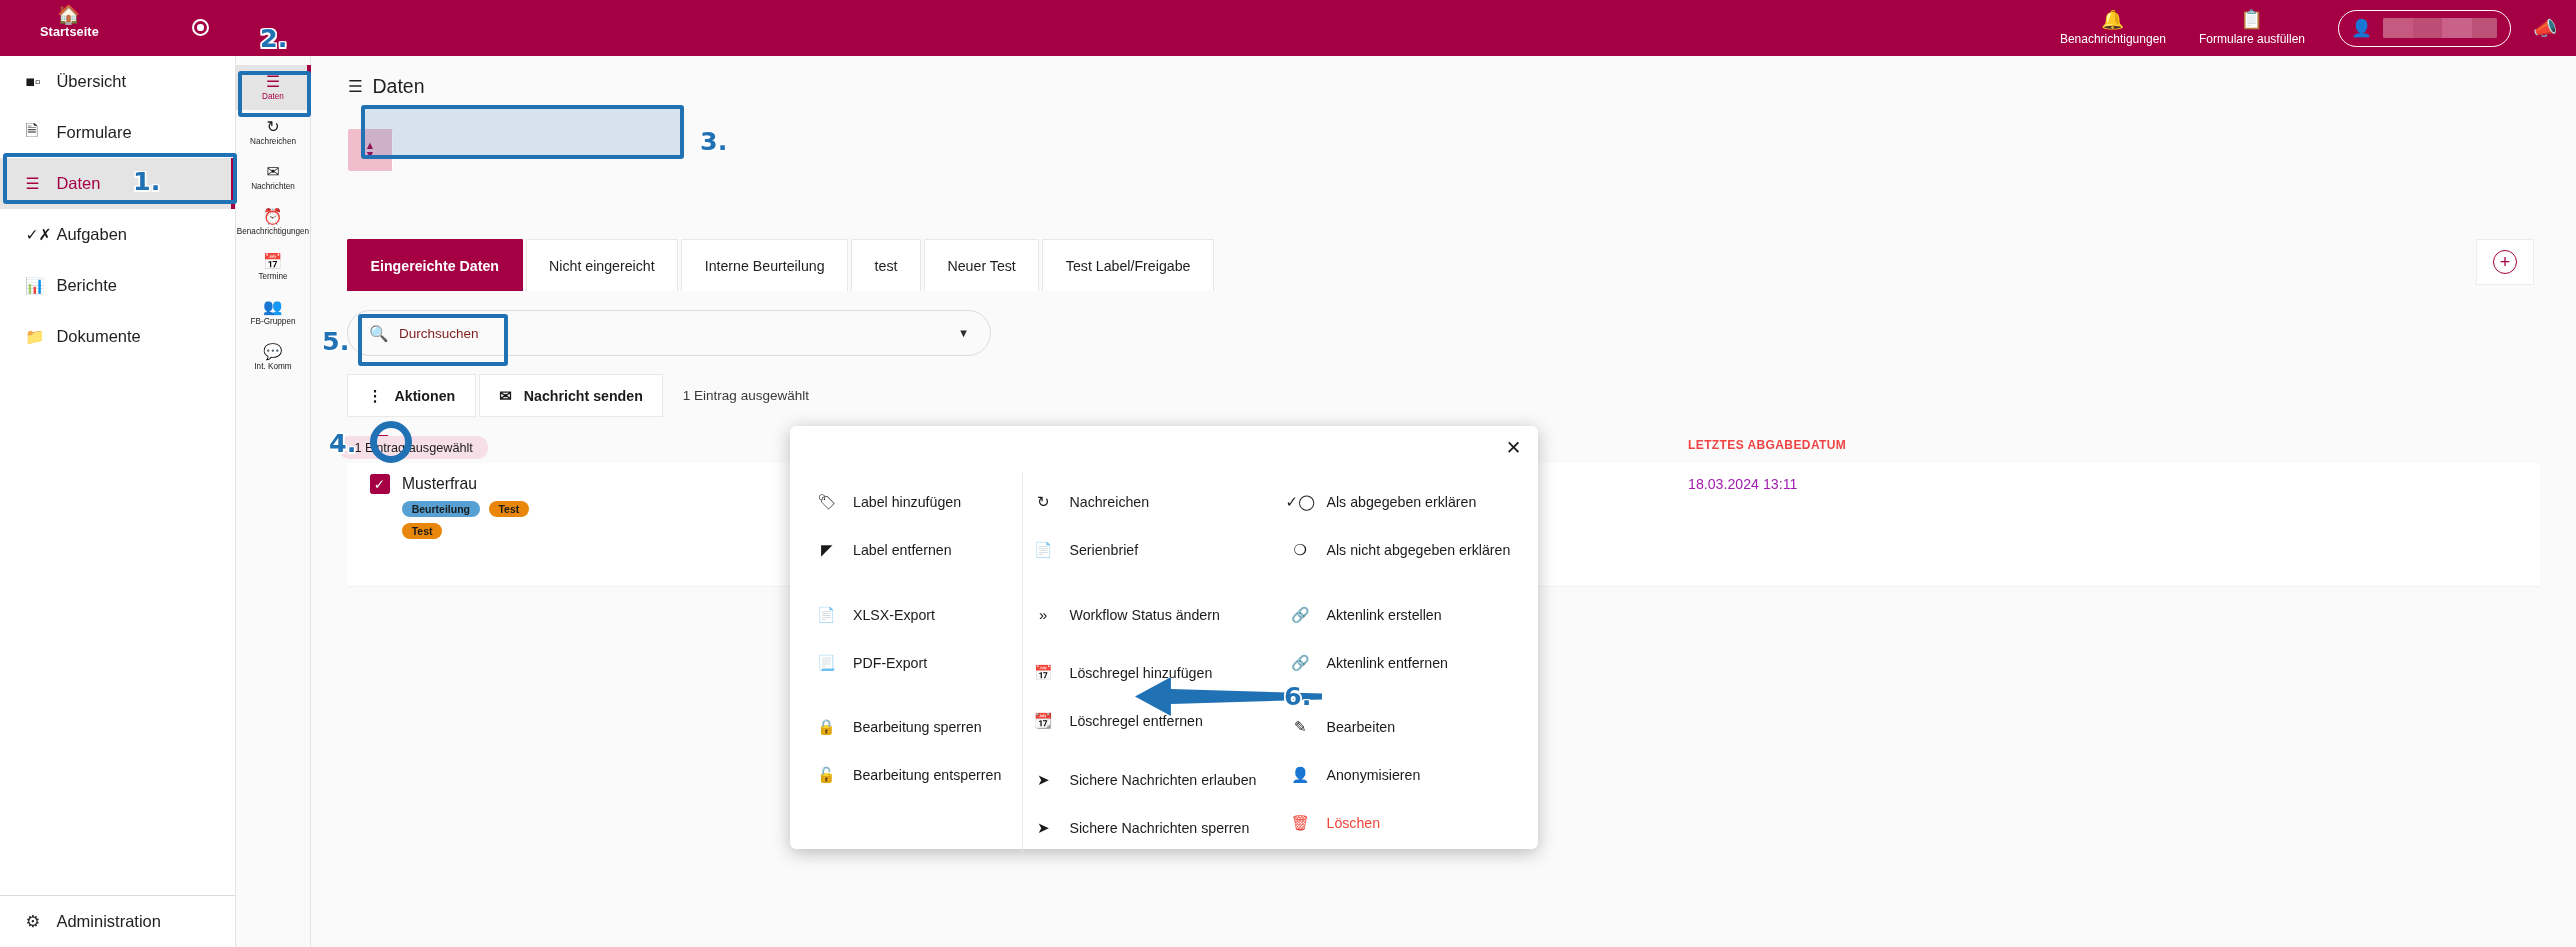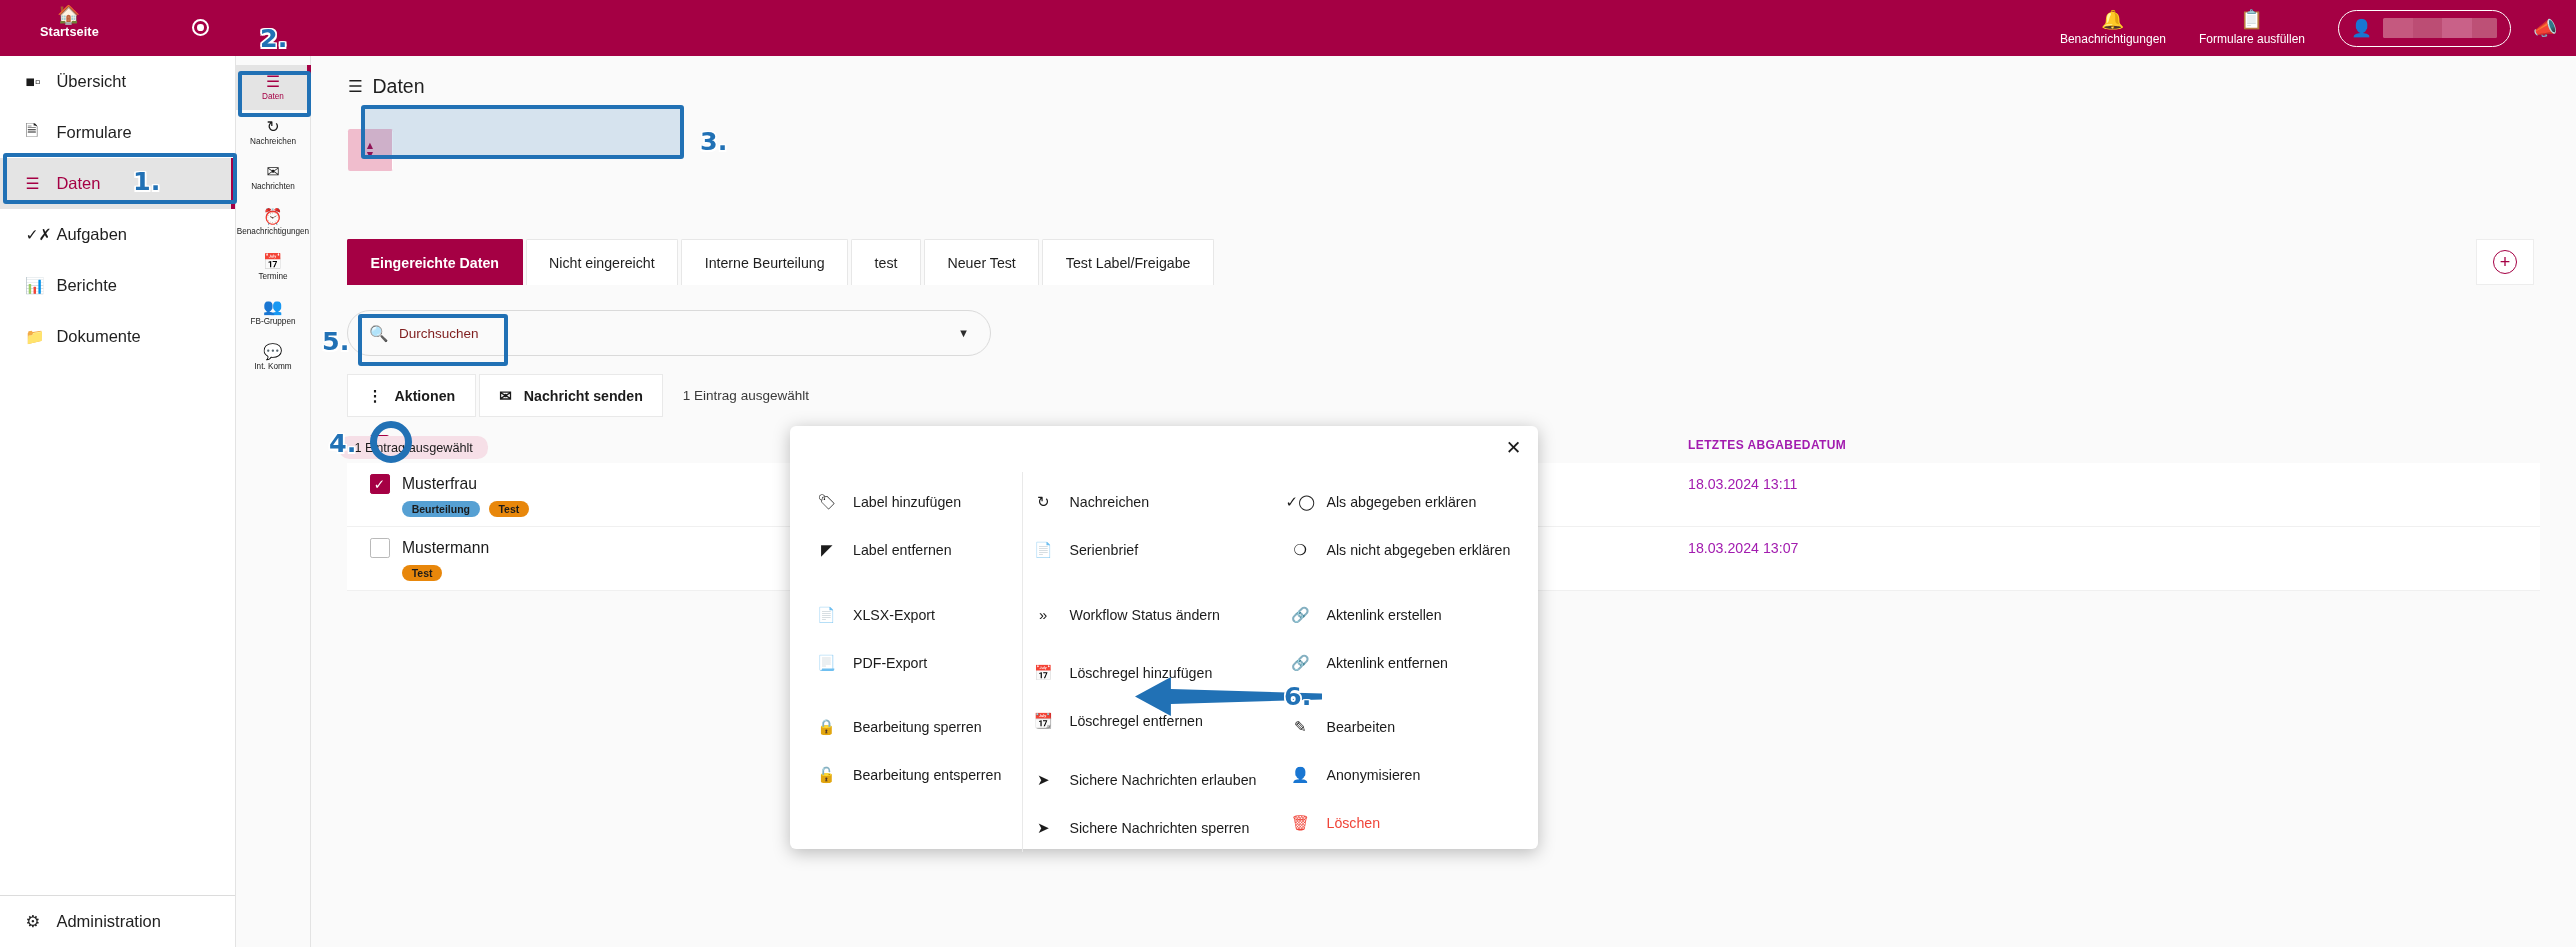--- a/index.html
+++ b/index.html
@@ -102,21 +102,21 @@
     color: #a50044; font-size: 10.5px; line-height: 9px; border-right: 1.5px solid #ffffff;
   }
   .form-select .fname {
     display: flex; align-items: center; padding: 0 24px;
     font-size: 14.2px; font-weight: bold; color: #8e0034; white-space: nowrap;
   }
 
   .tabs { position: absolute; left: 36px; top: 183px; display: flex; gap: 3px; }
   .tab {
     background: #fff; border: 0.7px solid #e7e7e7; border-bottom: none;
-    height: 46px; display: flex; align-items: center; padding: 0 22.5px;
+    height: 52px; display: flex; align-items: center; padding: 0 22.5px;
     font-size: 14.2px; color: #1f1f1f; cursor: pointer; border-radius: 1.5px 1.5px 0 0;
   }
   .tab.active { background: #a50044; color: #fff; font-weight: bold; border-color: #a50044; }
 
   .add-btn {
     position: absolute; right: 42px; top: 183px;
     width: 58px; height: 46px; background: #fff; border: 0.7px solid #ededed;
     display: flex; align-items: center; justify-content: center; cursor: pointer;
   }
   .add-btn .circ {
@@ -150,21 +150,21 @@
     font-size: 12px; font-weight: bold; color: #8e0034; letter-spacing: 0.4px;
   }
   .th-chk { width: 55px; display: flex; align-items: center; padding-left: 22.5px; }
   .minus-box {
     width: 19.5px; height: 19.5px; border-radius: 2.2px; background: #a50044;
     display: flex; align-items: center; justify-content: center;
   }
   .minus-box i { width: 10.5px; height: 2.2px; background: #fff; display: block; }
   .th-absender { width: 262px; display: flex; align-items: center; gap: 7.5px; }
   .th-absender .sortarrow { color: #a50044; font-size: 9.7px; }
-  .th-date { margin-left: 1024px; color: #a21caf; }
+  .th-date { margin-left: 1024px; color: #ef4444; }
 
   .trow {
     background: #fff; border-bottom: 0.7px solid #f0f0f0;
     position: relative; height: 64px;
   }
   .trow .rowtop { display: flex; align-items: center; height: 42px; }
   .row-chk { width: 55px; display: flex; align-items: center; padding-left: 22.5px; }
   .chk {
     width: 20px; height: 20px; border-radius: 2.2px; border: 1.5px solid #b9b9b9;
     background: #fff; cursor: pointer;
@@ -405,27 +405,20 @@
           <div class="row-name">Musterfrau</div>
           <div class="row-date">18.03.2024 13:11</div>
         </div>
         <div class="chips">
           <span class="chip blue">Beurteilung</span>
           <span class="chip orange">Test</span>
         </div>
       </div>
 
       <div class="trow">
-        <div class="rowtop">
-          <div class="row-chk">
-            <span class="chk"></span>
-          </div>
-          <div class="row-name">Mustermann</div>
-          <div class="row-date">18.03.2024 13:07</div>
-        </div>
         <div class="chips">
           <span class="chip orange">Test</span>
         </div>
       </div>
 
     </div>
 
     <div class="menu">
       <span class="menu-close">✕</span>
       <div class="menu-cols">

